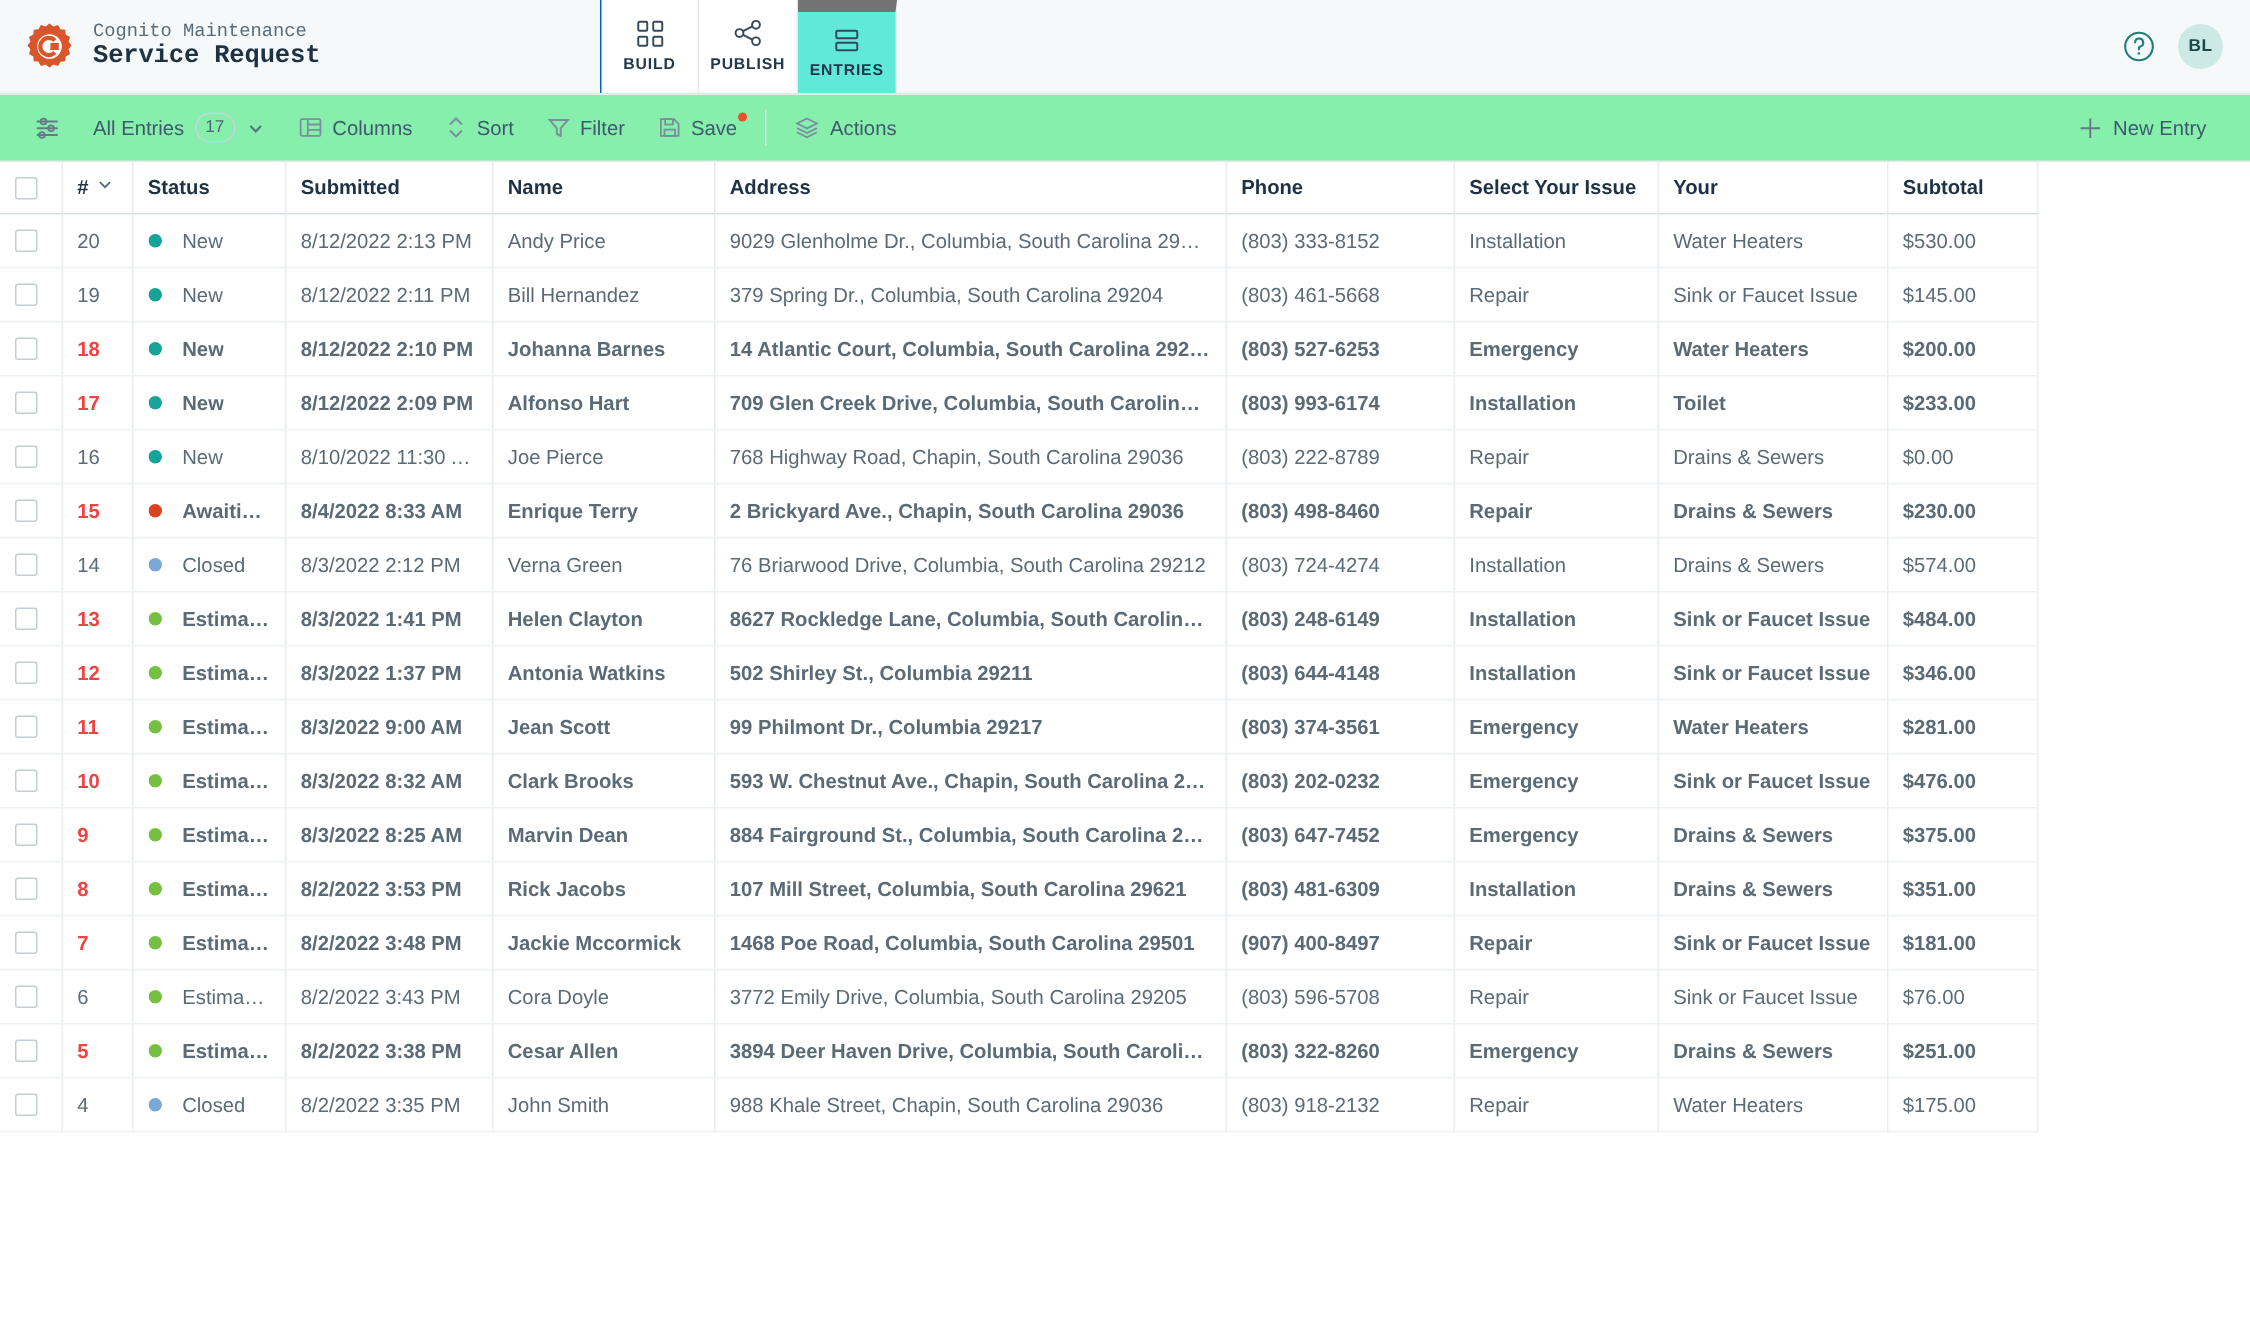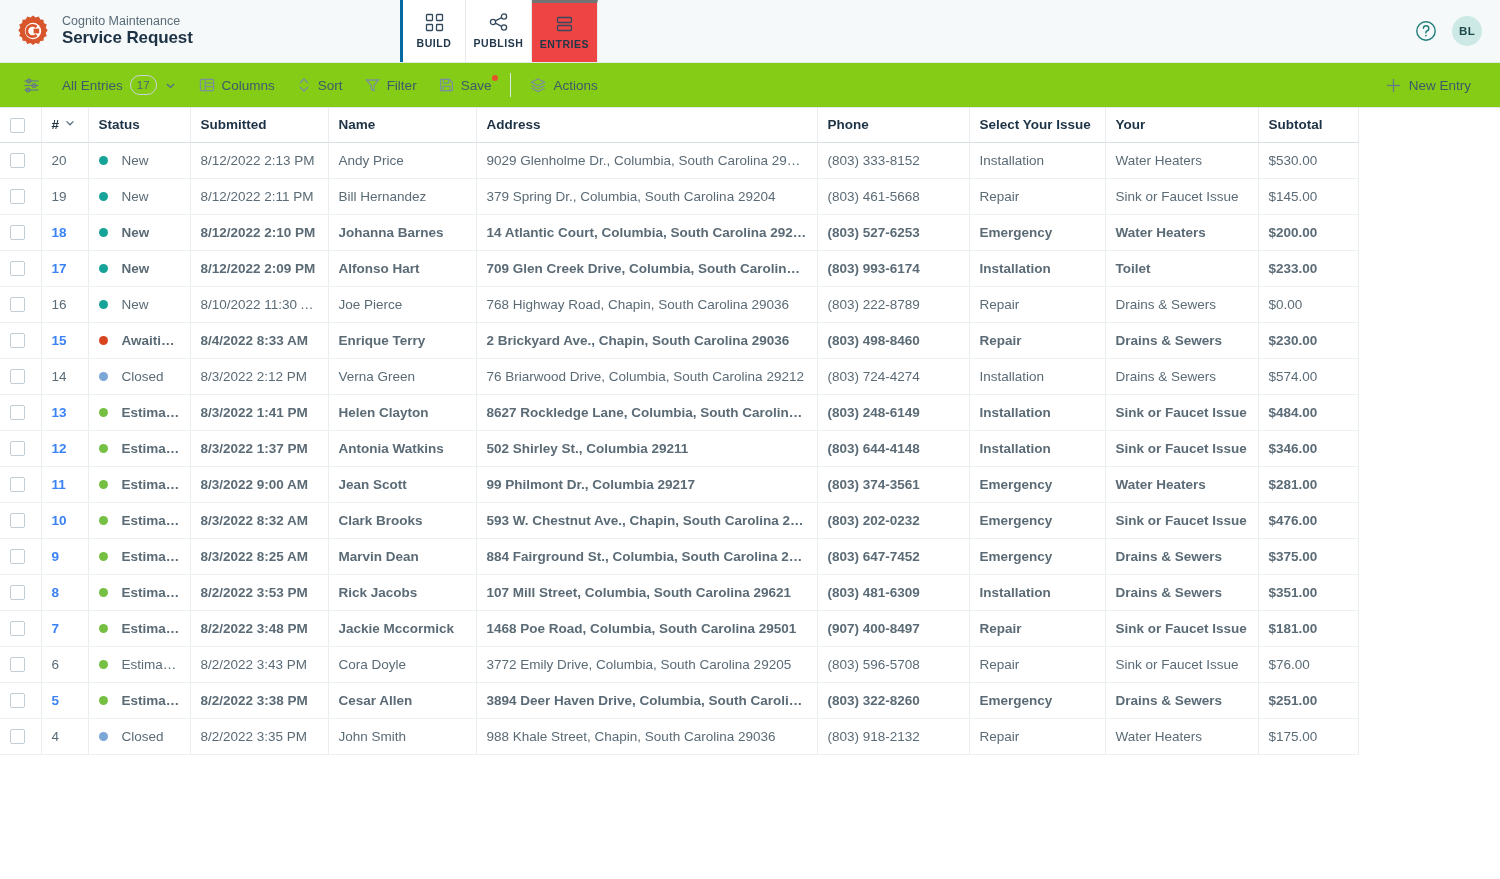--- a/index.html
+++ b/index.html
@@ -20,39 +20,39 @@
     border-bottom: 1px solid #e2e8ea;
     position: relative;
   }
   .brand {
     display: flex; align-items: center;
     padding-left: 16px;
     gap: 12px;
     width: 400px;
   }
   .logo-gear { width: 34px; height: 34px; flex: 0 0 34px; }
-  .brand-text { line-height: 1.15; }
+  .brand-text { line-height: 1.15; font-family: Liberation Mono, monospace; }
   .brand-sub { font-size: 12.5px; color: #5a6b78; }
   .brand-title { font-size: 17px; font-weight: bold; color: #1d3244; letter-spacing: -0.1px; }
 
   .tabs { display: flex; align-items: stretch; }
   .tab {
     width: 66px;
     display: flex; flex-direction: column;
     align-items: center; justify-content: center;
     gap: 5px;
     cursor: pointer;
     background: #ffffff;
     border-right: 1px solid #e6eaec;
     position: relative;
   }
-  .tab:first-child { border-left: 3px solid #0369a1; }
+  .tab:first-child { border-left: 1px solid #0369a1; }
   .tab.active {
-    background: #ef4444;
-    border-top: 3px solid #737373;
+    background: #5eead4;
+    border-top: 8px solid #737373;
   }
   .tab-icon { height: 18px; display: flex; align-items: center; justify-content: center; }
   .tab-label {
     font-size: 10.5px; font-weight: bold;
     color: #22384a; letter-spacing: 0.55px;
   }
 
   .appbar-right {
     margin-left: auto;
     display: flex; align-items: center; gap: 14px;
@@ -64,21 +64,21 @@
     background: #cde9e6; color: #1d4a48;
     font-size: 11.5px; font-weight: bold;
     display: flex; align-items: center; justify-content: center;
     letter-spacing: 0.3px;
     cursor: pointer;
   }
 
   
   .toolbar {
     height: 45px;
-    background: #84cc16;
+    background: #86efac;
     border-bottom: 1px solid #e2e8ea;
     display: flex; align-items: center;
     padding: 0 18px 0 12px;
     gap: 0;
     font-size: 13.5px;
     color: #3f5a6b;
   }
   .tb-item {
     display: flex; align-items: center; gap: 7px;
     padding: 6px 11px;
@@ -132,21 +132,21 @@
   .c-name  { width: 148px; }
   .c-addr  { width: 341px; }
   .c-phone { width: 152px; }
   .c-issue { width: 136px; }
   .c-type  { width: 153px; }
   .c-total { width: 100px; }
 
   td.c-check, th.c-check { padding: 0; text-align: center; }
   td.c-num, th.c-num { text-align: right; padding-right: 9px; }
   td.c-num { color: #2a9d8f; }
-  tr.unread td.c-num { color: #3b82f6; }
+  tr.unread td.c-num { color: #ef4444; }
   td.c-total, th.c-total { text-align: right; padding-right: 11px; }
   th.c-total { text-align: left; padding-left: 11px; }
 
   .cbox {
     width: 15px; height: 15px;
     border: 1px solid #c3ced4; border-radius: 2px;
     background: #fff; display: inline-block; vertical-align: middle;
     cursor: pointer;
   }
   .hdr-num-wrap { display: flex; align-items: center; gap: 5px; justify-content: flex-start; }

